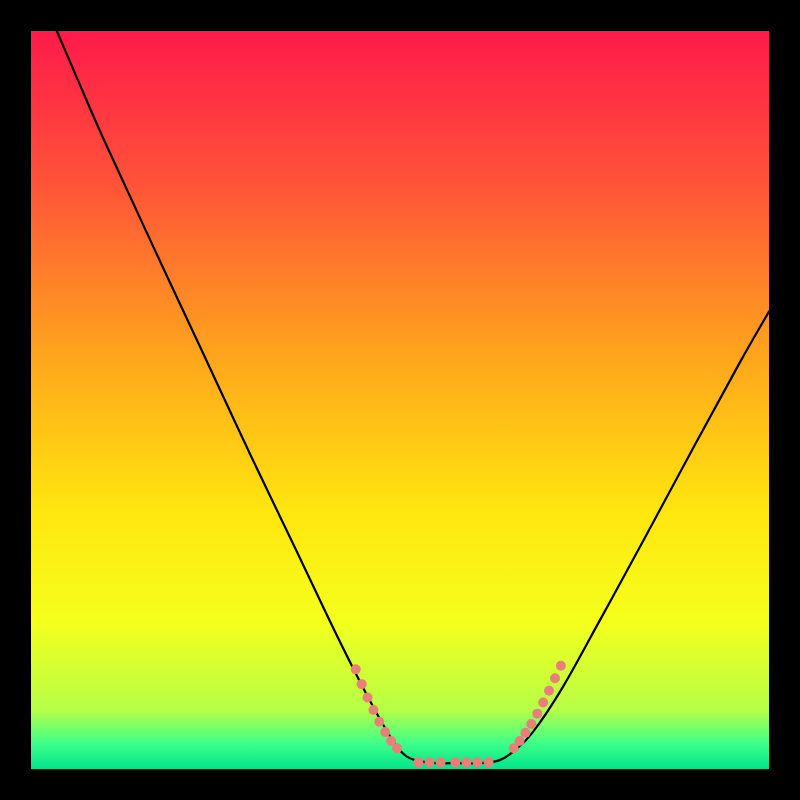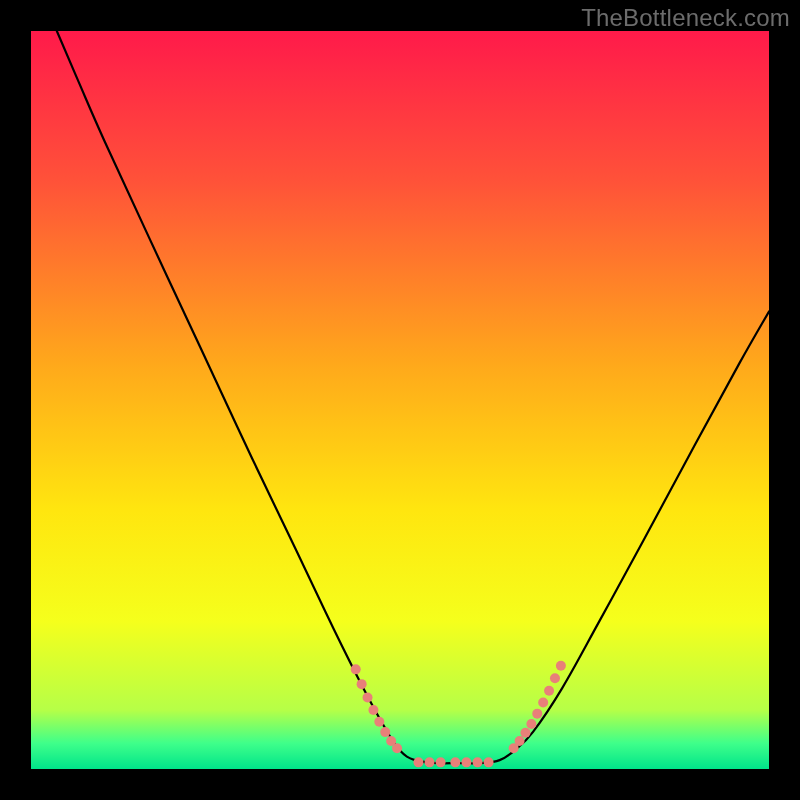--- a/index.html
+++ b/index.html
@@ -31,21 +31,20 @@
   svg {
     position: absolute;
     left: 0;
     top: 0;
   }
 </style>
 </head>
 <body>
 
 <div class="frame">
-  <div class="watermark">TheBottleneck.com</div>
   <svg id="chart-svg" width="800" height="800" viewBox="0 0 800 800">
     <defs>
       <linearGradient id="bg-grad" x1="0" y1="0" x2="0" y2="1">
           <stop offset="0%" stop-color="#ff1a4a"></stop>
           <stop offset="20%" stop-color="#ff5139"></stop>
           <stop offset="45%" stop-color="#ffa81b"></stop>
           <stop offset="65%" stop-color="#ffe60f"></stop>
           <stop offset="80%" stop-color="#f5ff1c"></stop>
           <stop offset="92%" stop-color="#b6ff47"></stop>
           <stop offset="96.5%" stop-color="#3fff8a"></stop>

